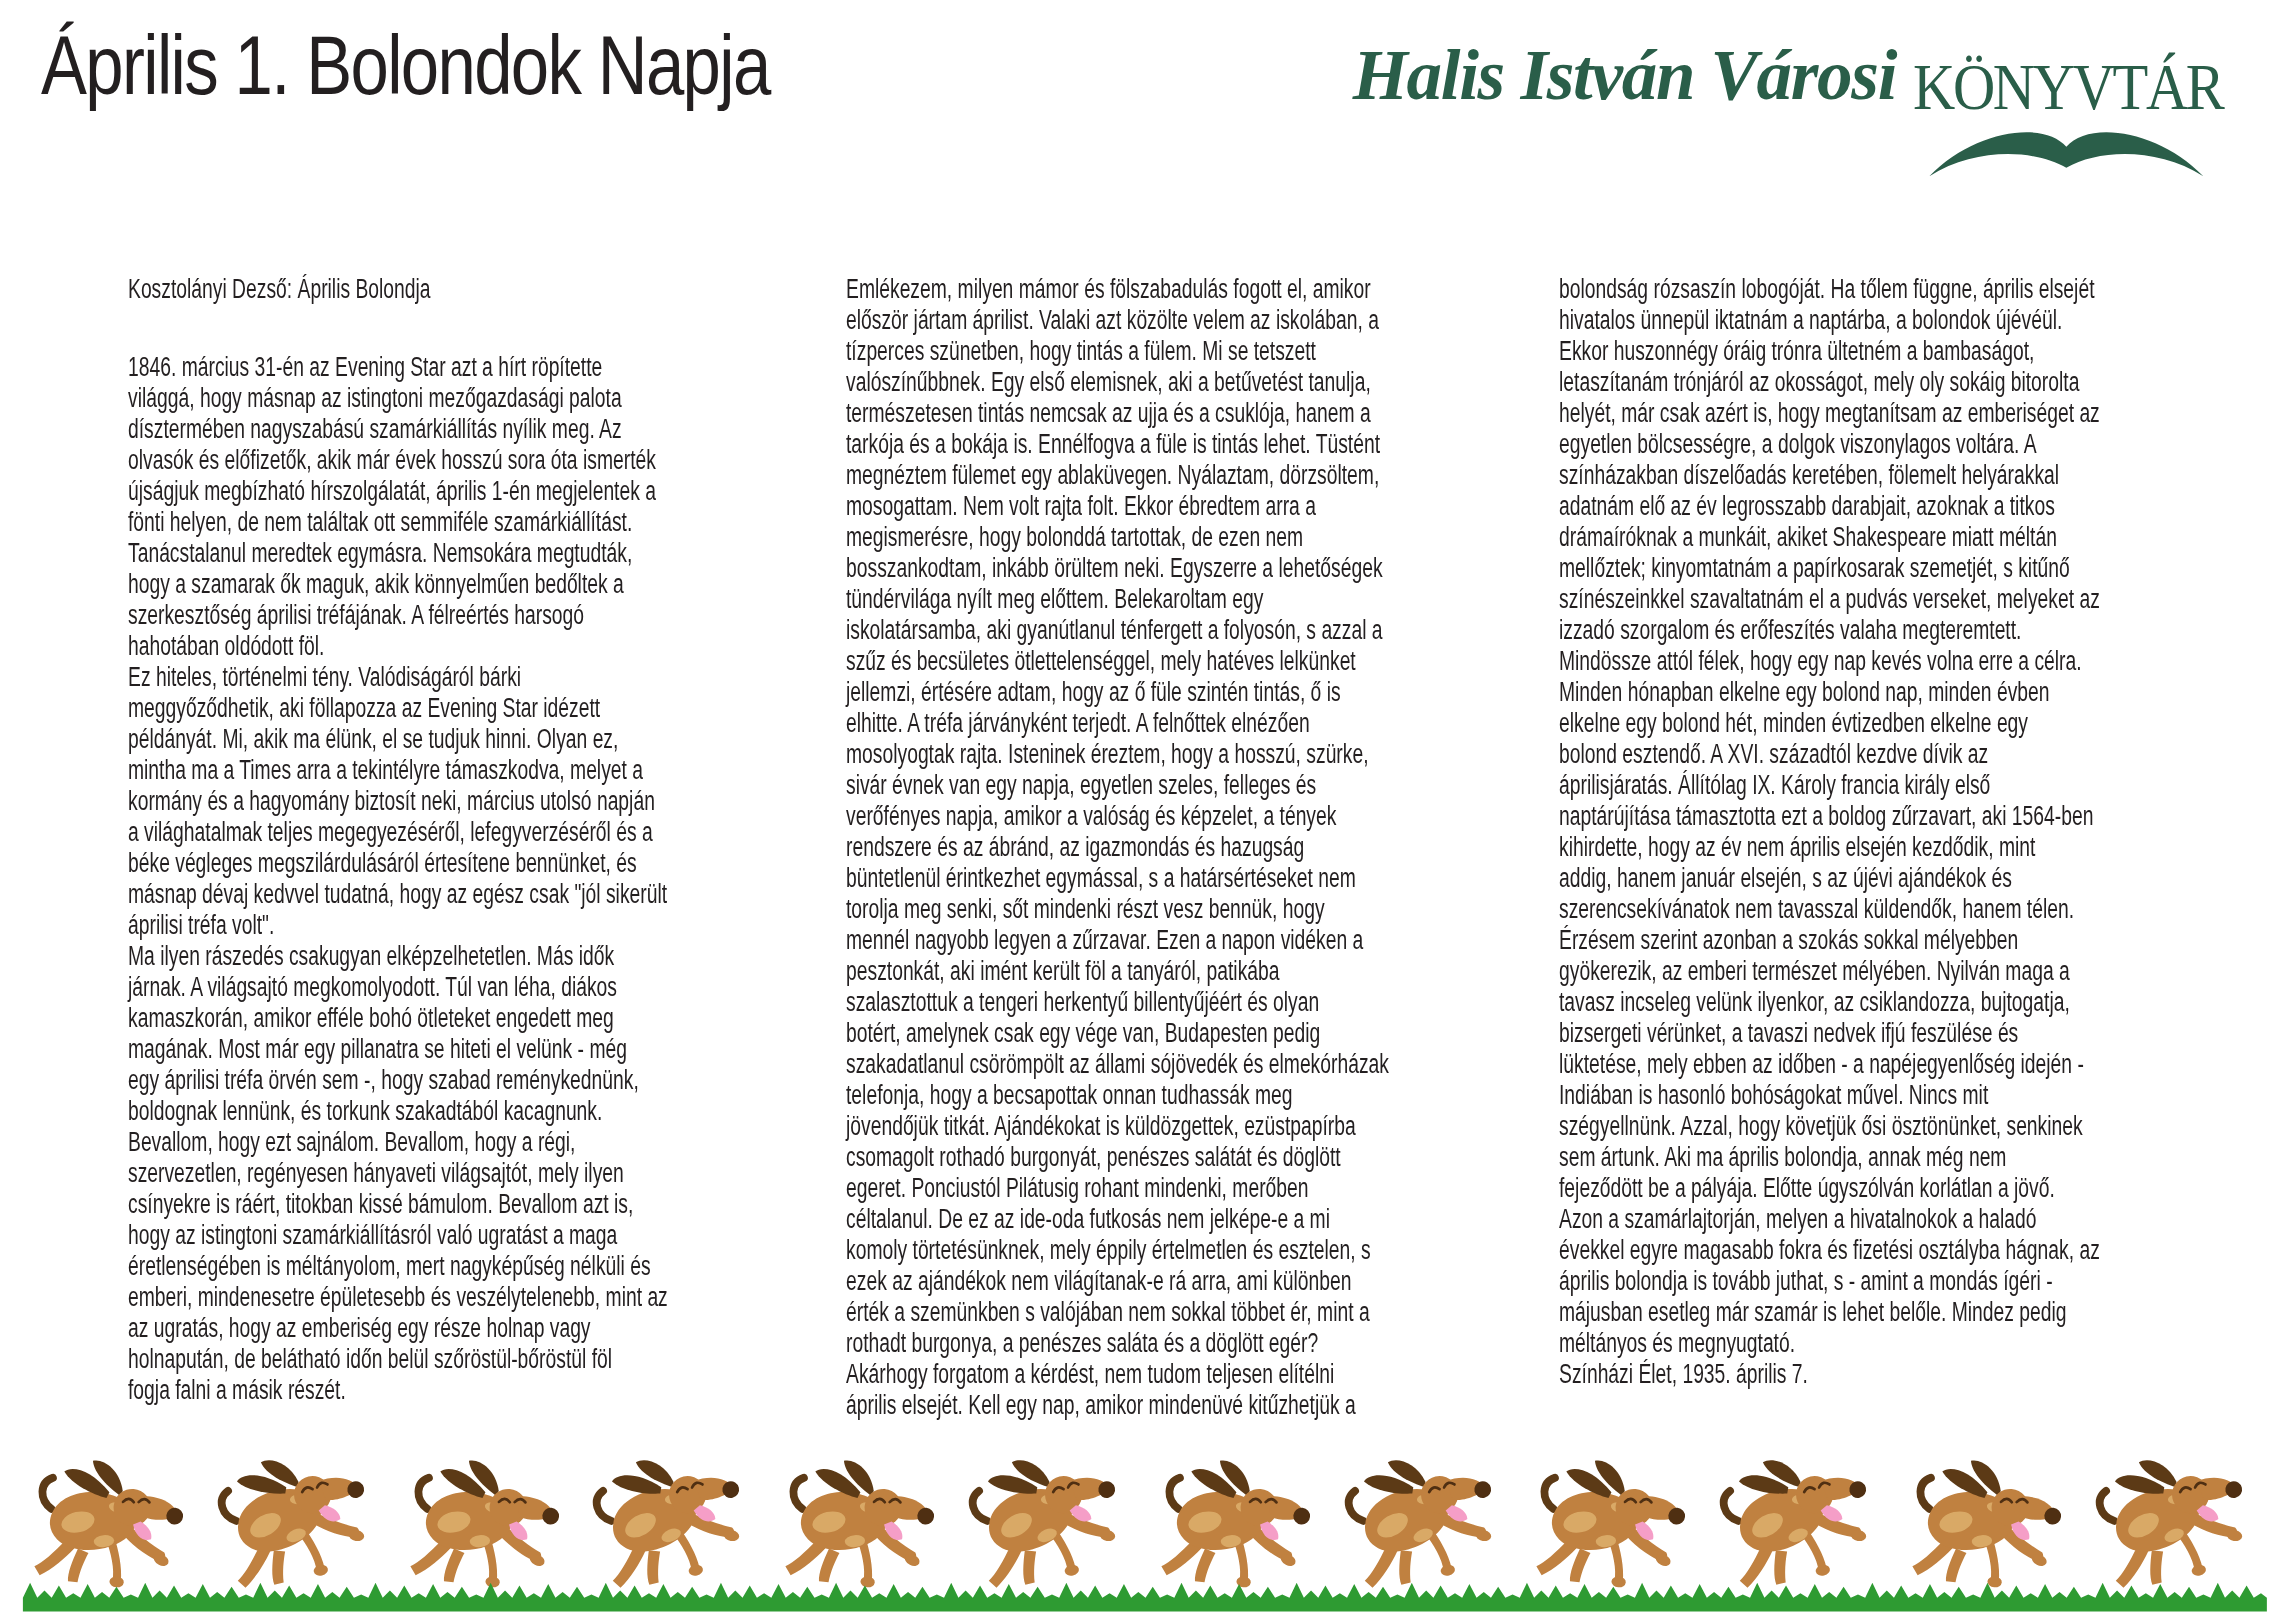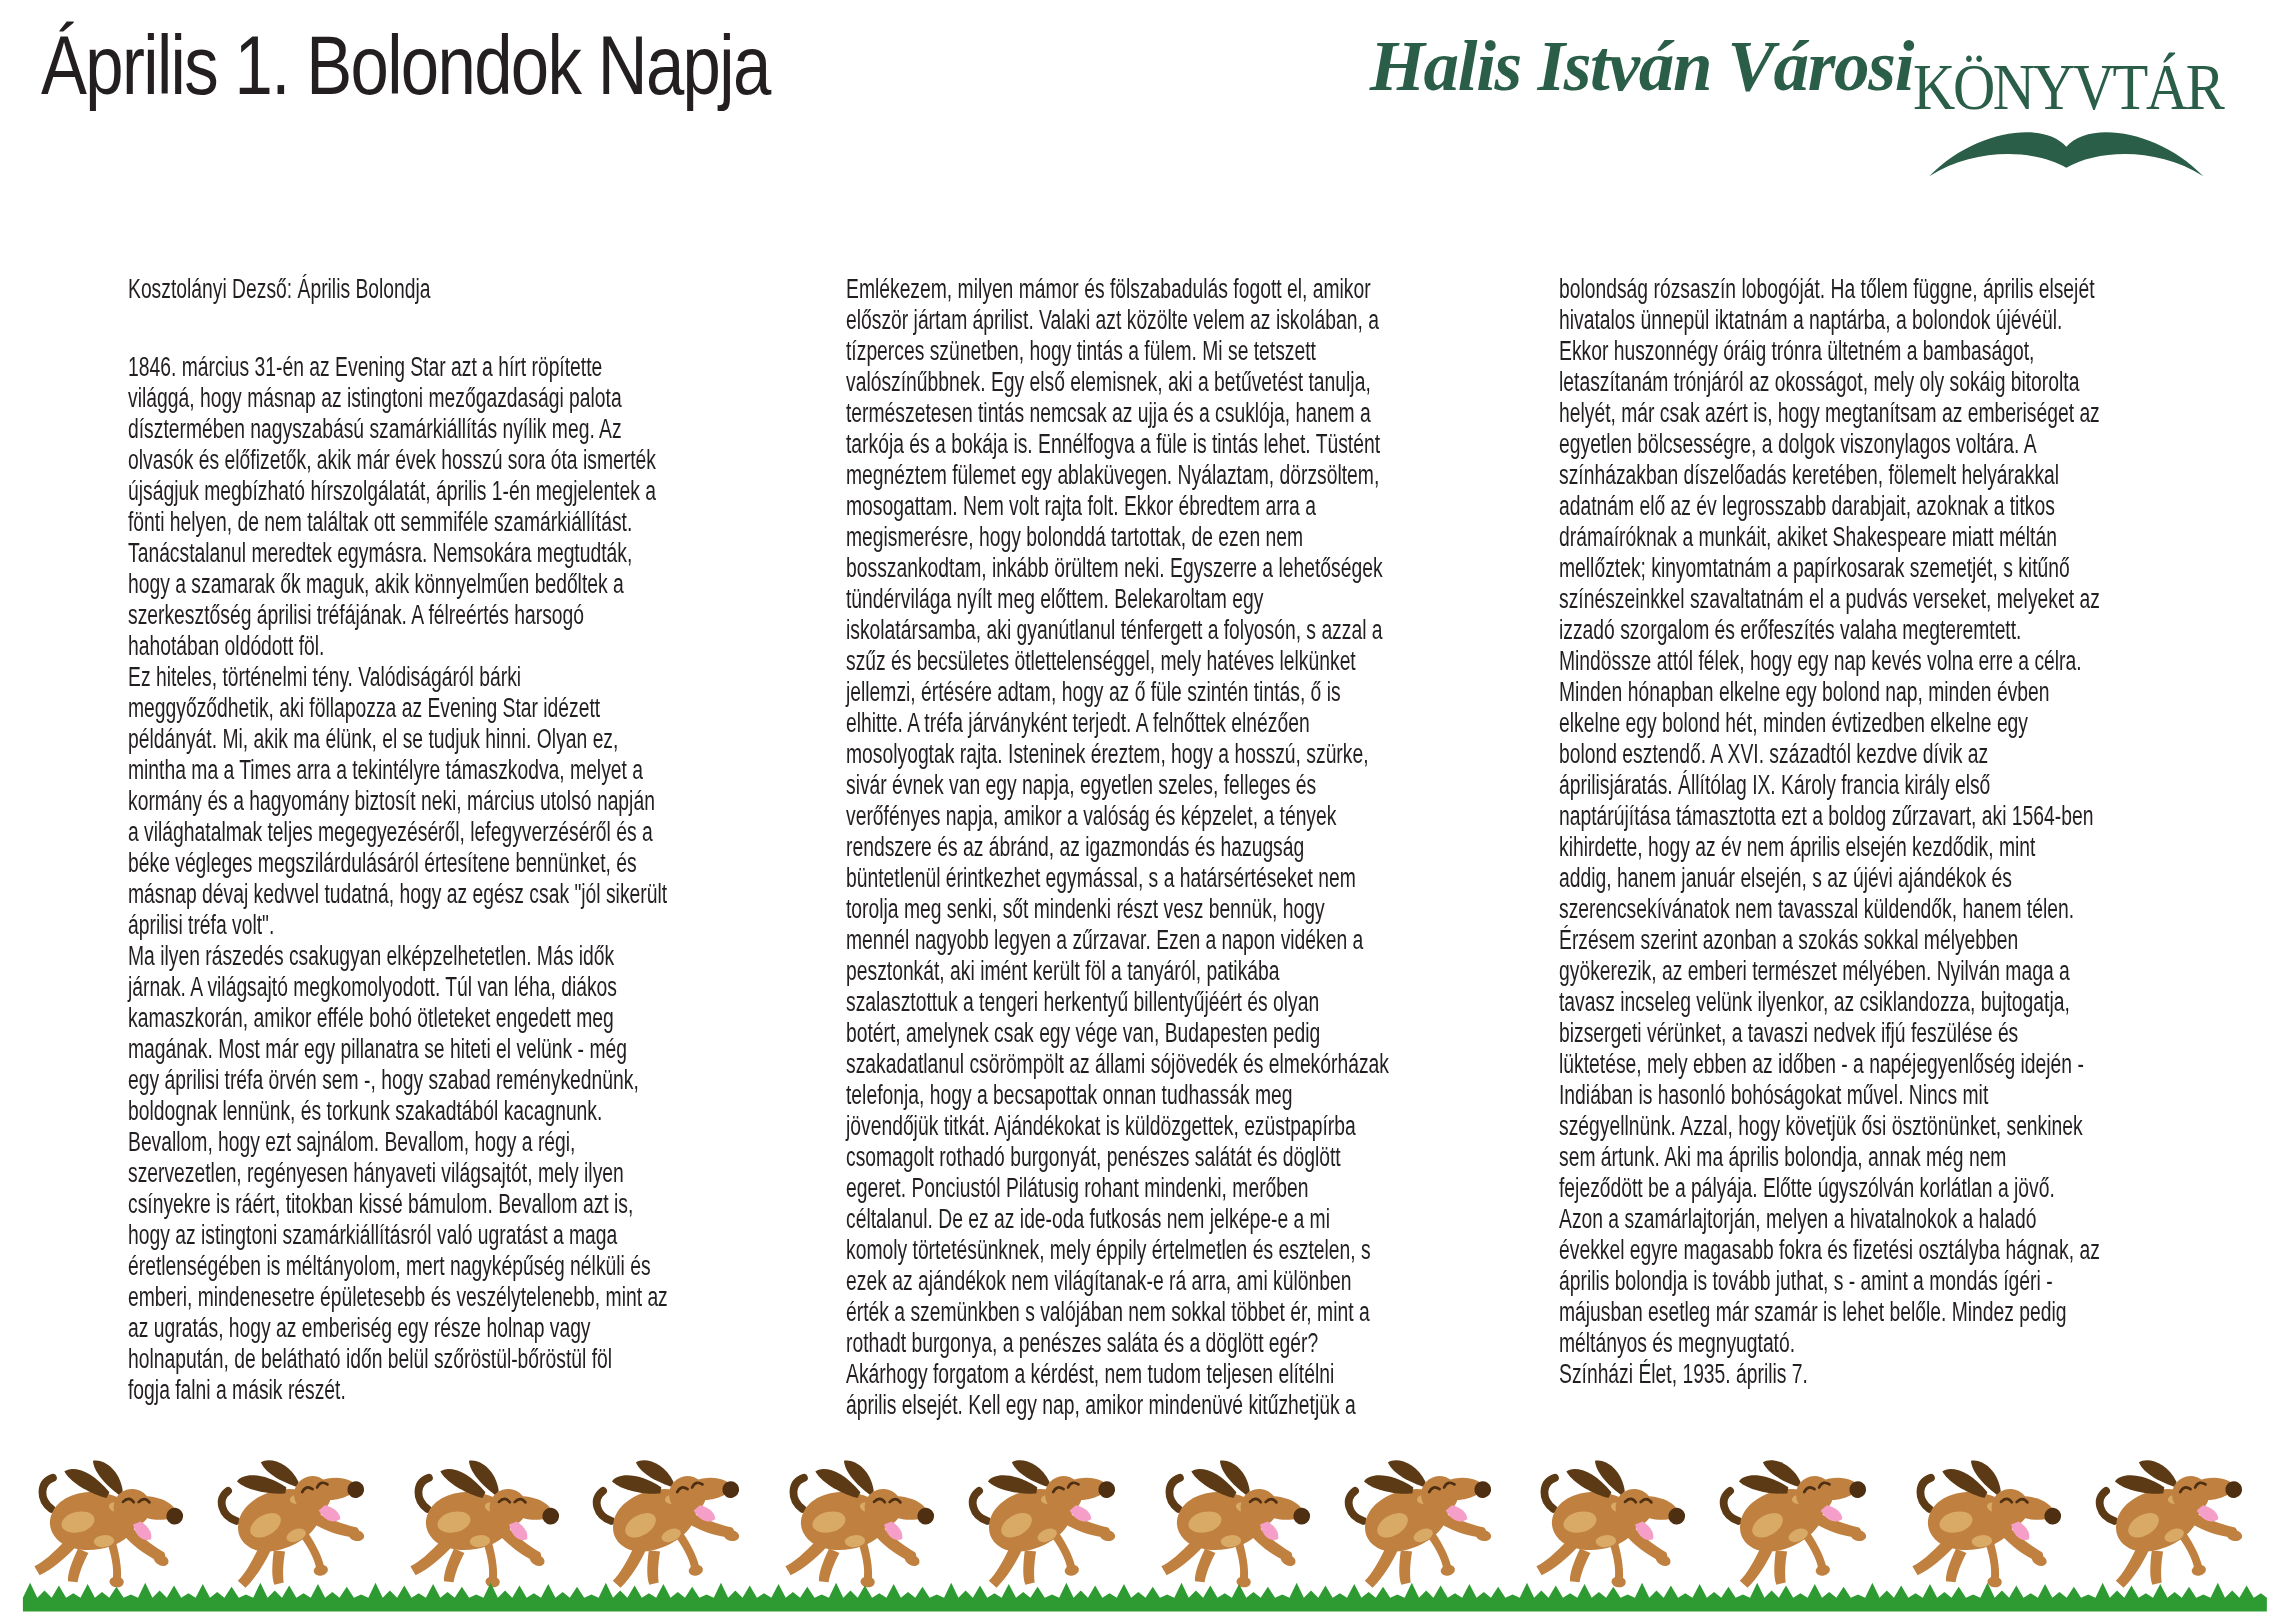--- a/index.html
+++ b/index.html
@@ -8,21 +8,21 @@
     background:#ffffff;font-family:"Liberation Sans",sans-serif;
   }
   .page-title{
     position:absolute;left:41px;top:17px;
     font-size:84px;font-weight:400;color:var(--ink);
     letter-spacing:-2px;white-space:nowrap;
     transform:scaleX(.82);transform-origin:left top;
   }
   .logo{
     position:absolute;right:38px;top:26px;
-    display:flex;align-items:flex-start;
+    display:flex;align-items:center;gap:17px;
   }
   .logo-city{
     font-family:"Liberation Serif",serif;font-style:italic;font-weight:700;
     font-size:71px;color:var(--green);letter-spacing:-1.3px;white-space:nowrap;
   }
   .logo-lib{position:relative;margin-top:24px;}
   .logo-lib-text{
     font-family:"Liberation Serif",serif;font-weight:400;
     font-size:65px;color:var(--green);letter-spacing:-2.6px;white-space:nowrap;
     display:inline-block;transform:scaleX(.9);transform-origin:left bottom;

